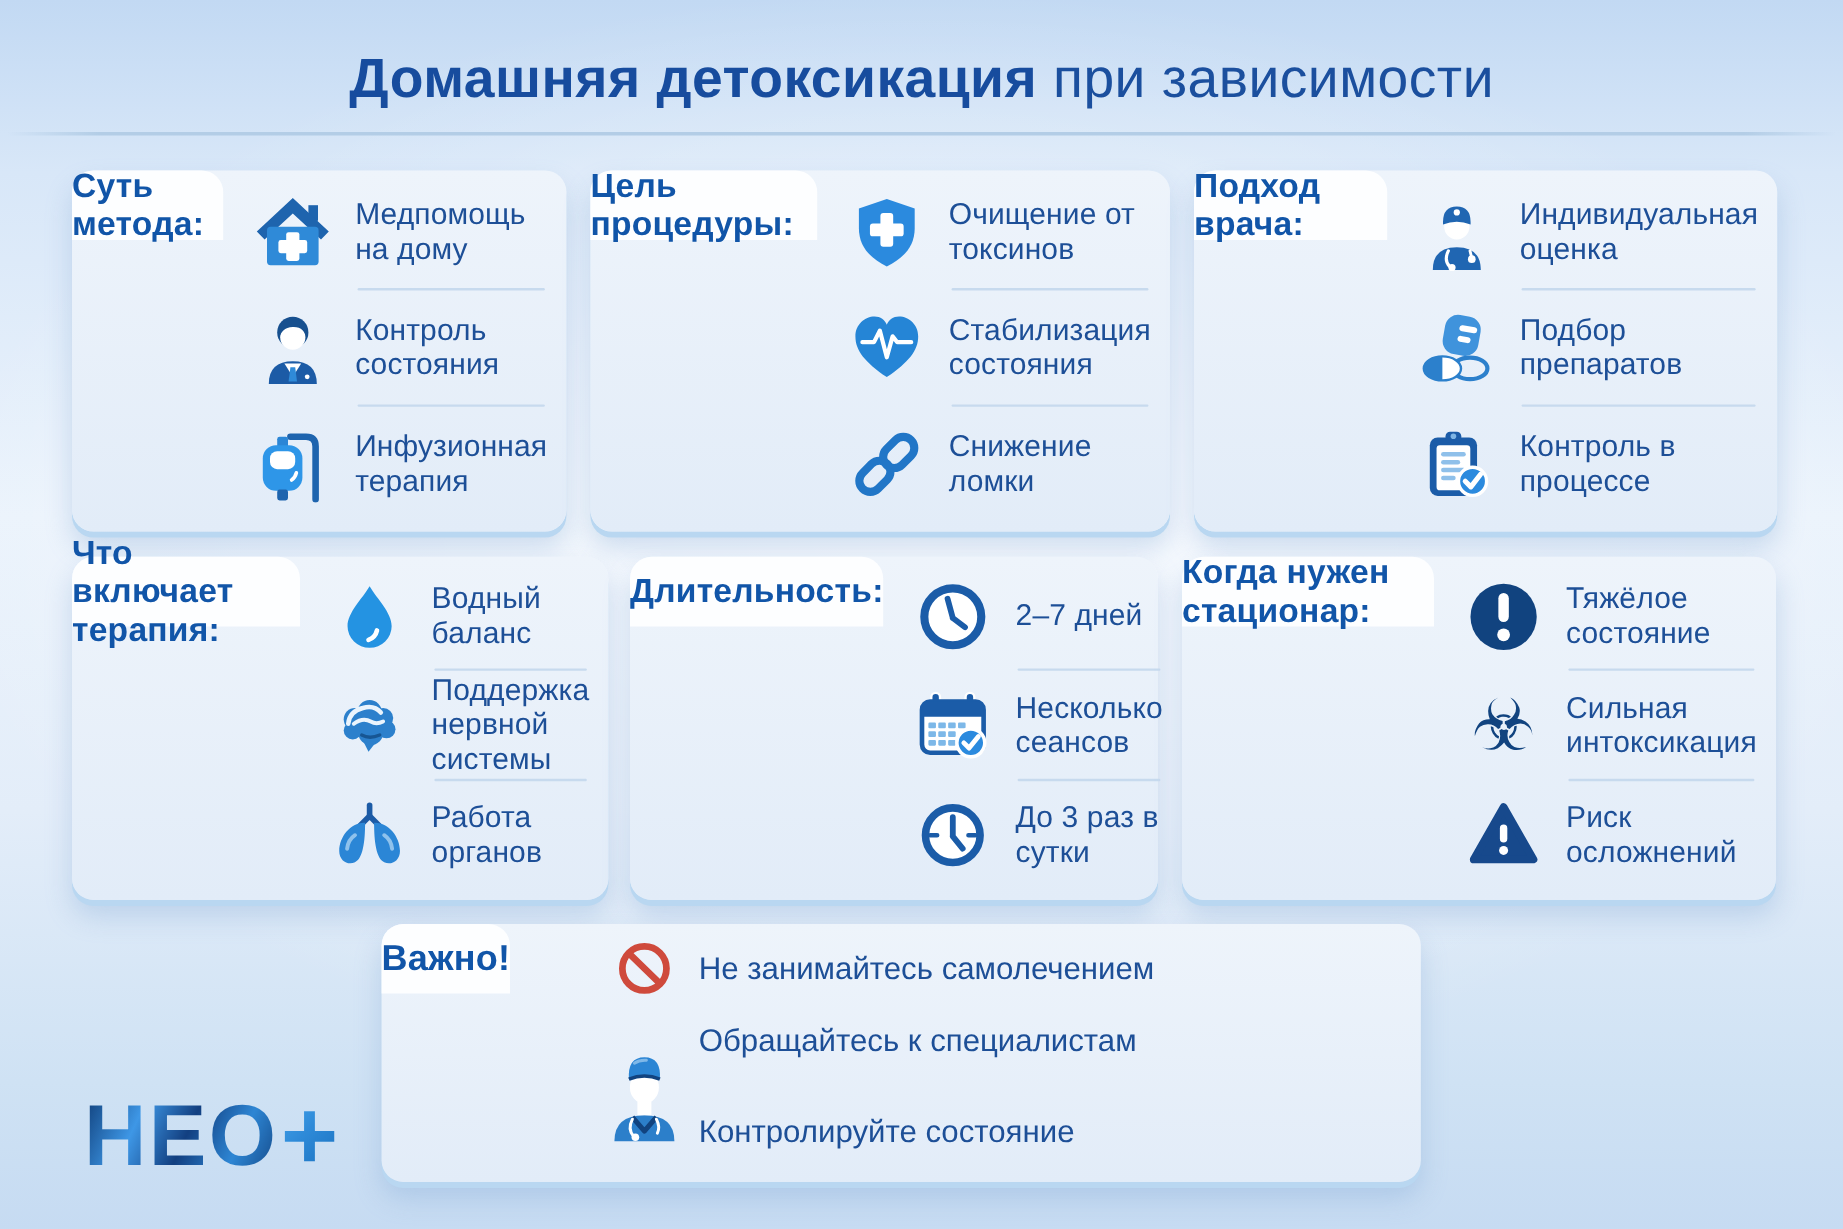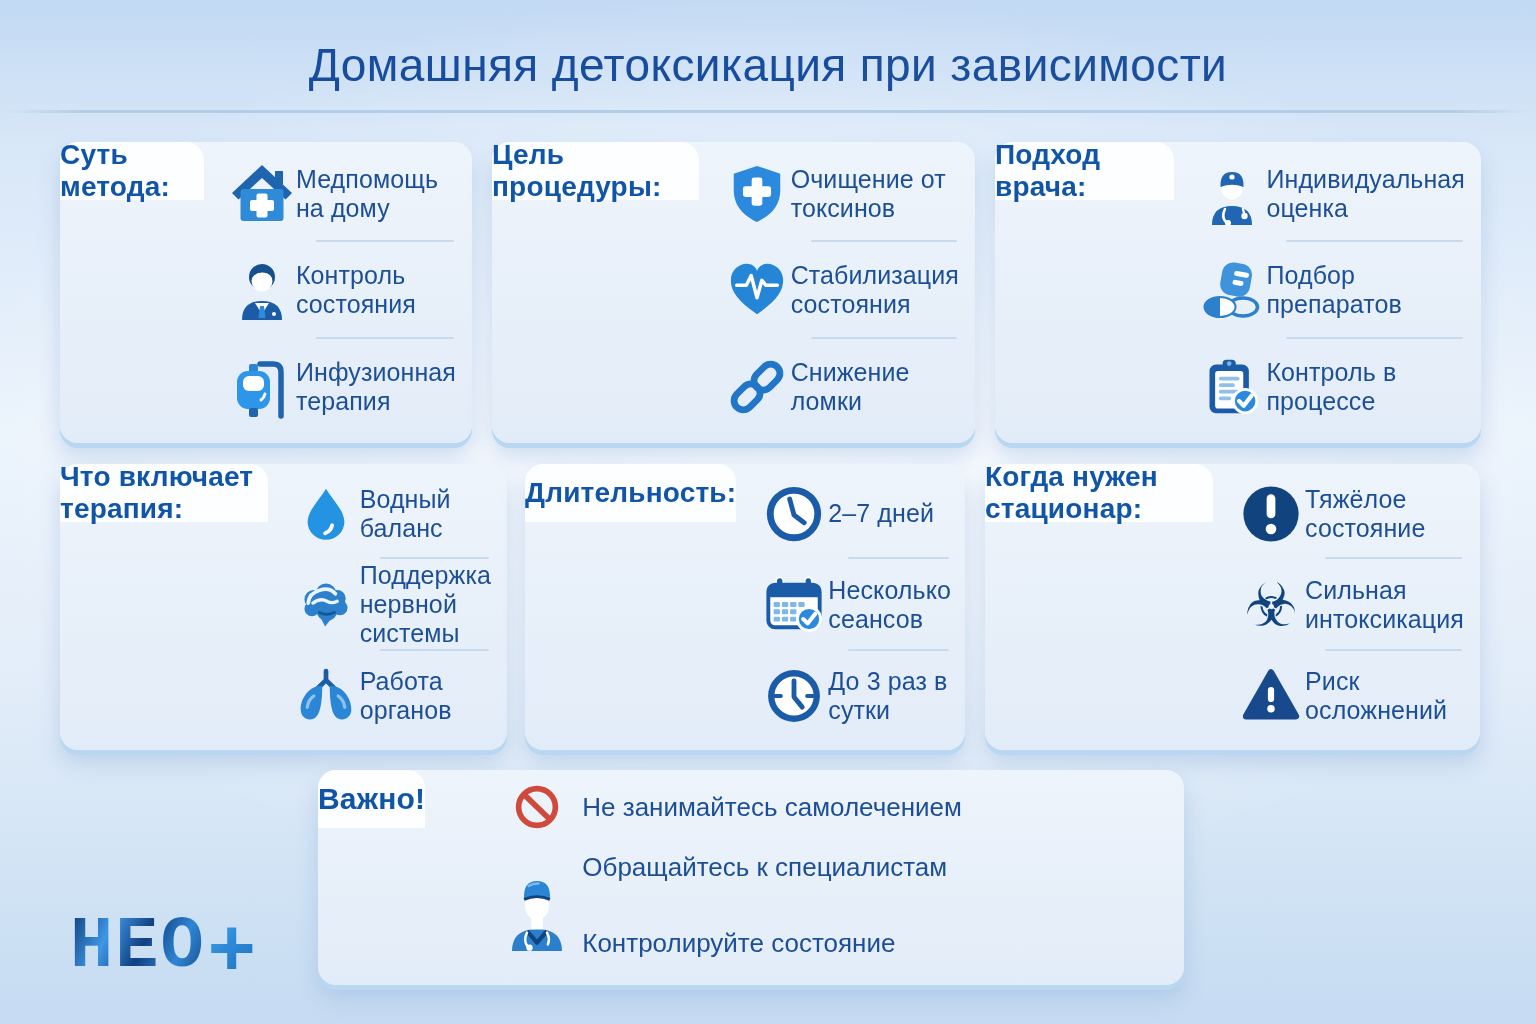--- a/index.html
+++ b/index.html
@@ -7,37 +7,37 @@
     position:relative;width:1536px;height:1024px;overflow:hidden;
     font-family:"Liberation Sans","DejaVu Sans",sans-serif;
     background:
       radial-gradient(ellipse 1150px 640px at 50% 44%, rgba(255,255,255,.72), rgba(255,255,255,0) 72%),
       linear-gradient(180deg,#c2d9f3 0%,#d8e7f8 14%,#ebf3fc 42%,#e3edf9 66%,#cfe2f4 88%,#c6dbf2 100%);
   }
   .page-title{
     position:absolute;top:38px;left:0;width:100%;text-align:center;
     font-size:46px;color:#1b4f9e;letter-spacing:.4px;margin:0;font-weight:400;
   }
-  .page-title b{font-weight:400;color:#174c9e;}
+  .page-title b{font-weight:700;color:#174c9e;}
   .title-divider{
     position:absolute;top:110px;left:6px;right:6px;height:3px;border-radius:2px;
     background:linear-gradient(90deg,rgba(175,203,230,0) 0%,#b3cde6 5%,#b3cde6 95%,rgba(175,203,230,0) 100%);
   }
   .card{
     position:absolute;border-radius:18px;display:flex;flex-direction:row;
     background:linear-gradient(180deg,#eef4fb 0%,#e2ecf8 100%);
     box-shadow:0 5px 0 #b9d7f1, 0 13px 22px rgba(118,158,208,.32);
   }
   .card-head{
     height:58px;min-height:58px;border-radius:18px 18px 0 0;background:#fdfeff;
     display:flex;align-items:center;justify-content:center;
     font-size:28px;font-weight:700;color:#1155a8;letter-spacing:.2px;
   }
   .card-body{flex:1;display:flex;flex-direction:column;padding:4px 16px 8px 24px;}
-  .item{flex:1;display:flex;align-items:center;position:relative;}
+  .item{flex:1;display:flex;align-items:center;gap:18px;position:relative;}
   .item:not(:last-child)::after{
     content:"";position:absolute;left:88px;right:2px;bottom:0;height:2px;
     background:#c7daee;border-radius:1px;
   }
   .icn{width:68px;min-width:68px;height:68px;display:flex;align-items:center;justify-content:center;}
   .lbl{font-size:25px;color:#1d4f97;letter-spacing:.1px;}
   .glyph{font-family:"DejaVu Sans",sans-serif;font-size:60px;line-height:1;color:#11437f;}
 
   
   .important .card-head{font-size:30px;}
@@ -47,21 +47,21 @@
   .imp-row.tall{flex:1;}
   .imp-icn{width:60px;min-width:60px;display:flex;align-items:center;justify-content:center;}
   .imp-col{display:flex;flex-direction:column;justify-content:space-around;align-self:stretch;padding:6px 0;gap:24px;}
   .imp-lbl{font-size:26px;color:#1d4f97;}
 
   
   .logo{position:absolute;left:70px;top:906px;display:flex;align-items:center;line-height:1;}
   .logo-txt{
     font-size:72px;font-weight:700;letter-spacing:2px;
     background:linear-gradient(115deg,#0d3a74 0%,#3e97e6 28%,#123f80 52%,#2e86d4 76%,#11427f 100%);
-    -webkit-background-clip:text;background-clip:text;color:transparent;font-family:Liberation Mono, monospace;
+    -webkit-background-clip:text;background-clip:text;color:transparent;
   }
   .logo-plus{
     font-size:82px;font-weight:700;margin-left:2px;
     background:linear-gradient(135deg,#49a9ef 0%,#2e8ad8 45%,#156ab8 100%);
     -webkit-background-clip:text;background-clip:text;color:transparent;
   }
 </style>
 </head>
 <body>
 

